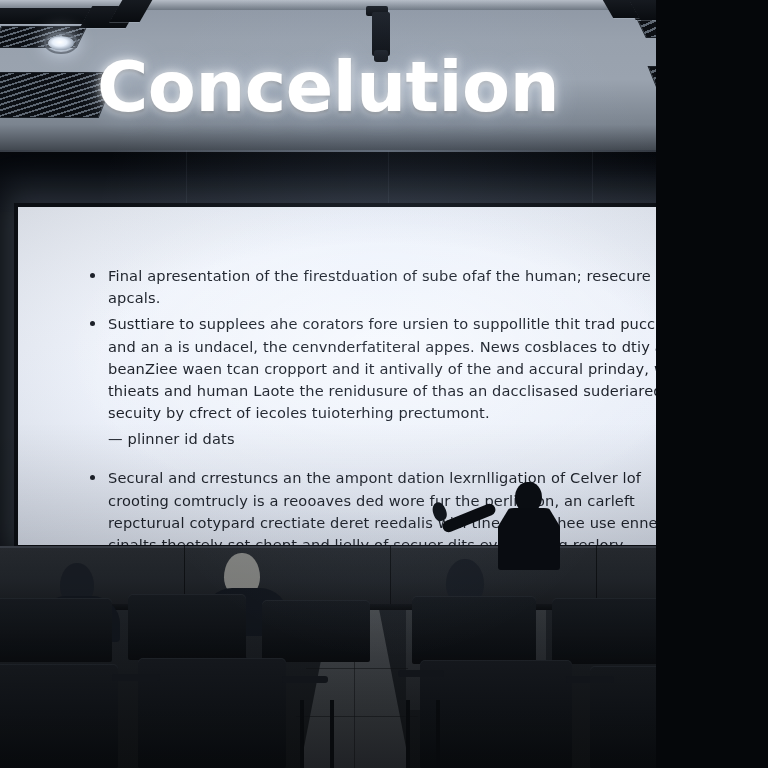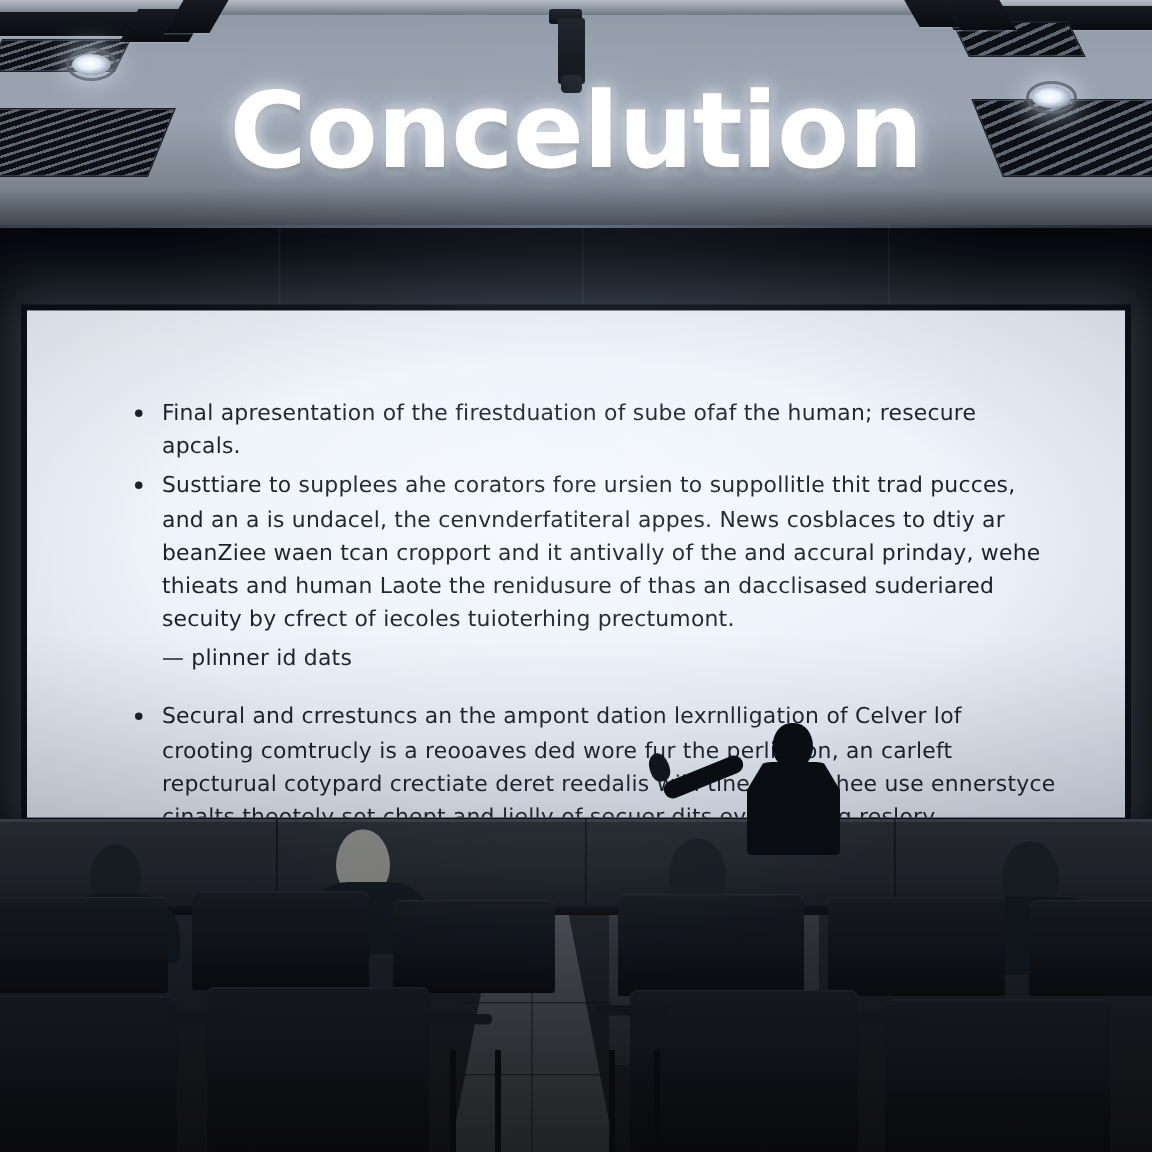--- a/index.html
+++ b/index.html
@@ -1,21 +1,21 @@
 <!DOCTYPE html>
 <html><head>
 <meta charset="utf-8">
 <style>
   * { margin:0; padding:0; box-sizing:border-box; }
   html,body { width:768px; height:768px; overflow:hidden; background:#05070a; }
   body { font-family:"Liberation Sans", sans-serif; }
 
   .scene {
     position:relative;
-    width:768px; height:768px;
+    width:656px; height:768px;
     overflow:hidden;
     background:#05070a;
   }
 
   
   .ceiling {
     position:absolute; left:0; top:0; width:768px; height:152px;
     background:
       linear-gradient(180deg,#8e97a4 0%, #98a1ad 26%, #9aa3af 52%, #7b848f 82%, #3d434b 100%);
     overflow:hidden;

